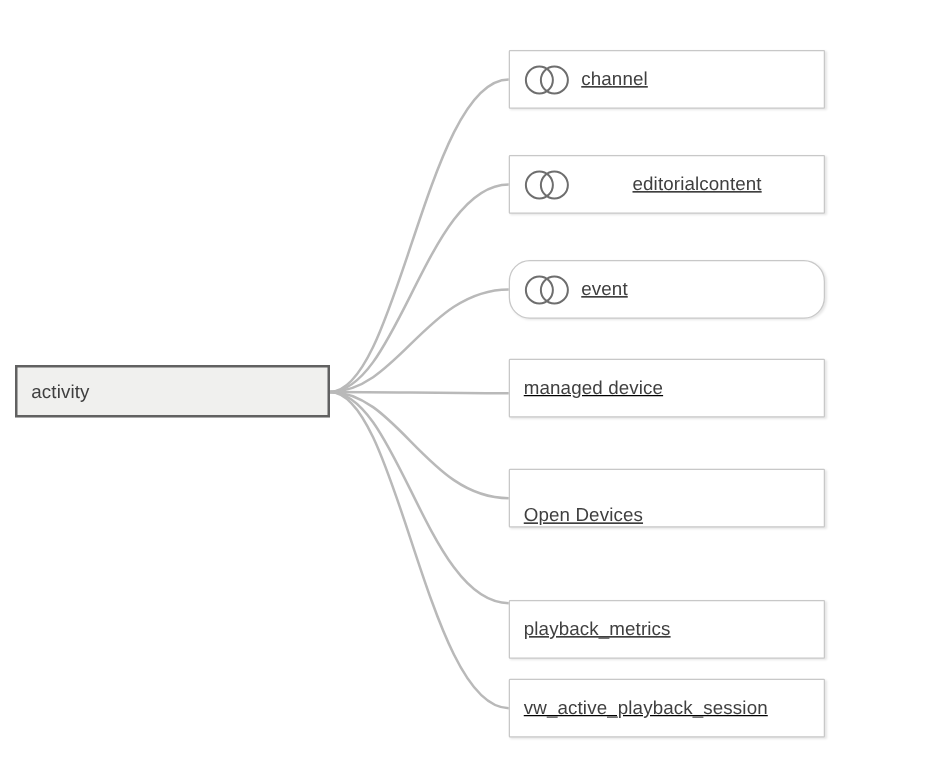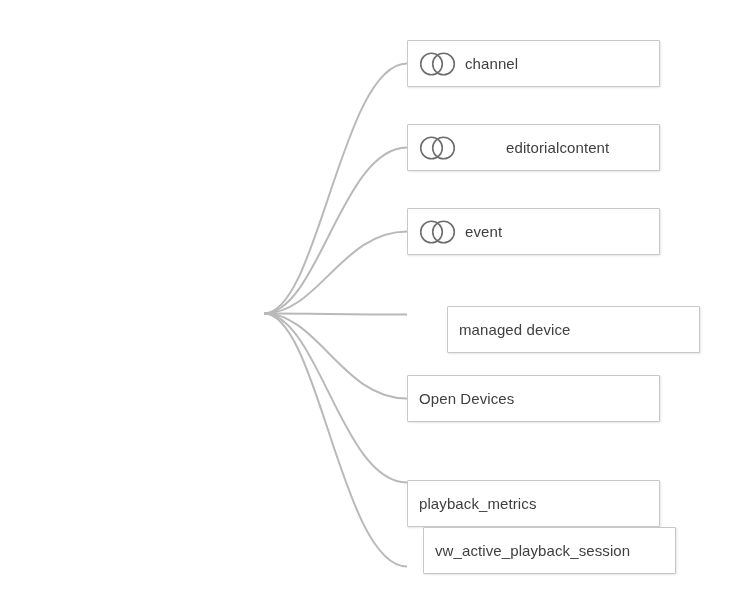--- a/index.html
+++ b/index.html
@@ -46,20 +46,21 @@
   }
   .node.leaf {
     left: 407px;
     width: 253px;
     height: 47px;
     background: var(--node-bg, #ffffff);
     border: 1px solid var(--node-border, #c8c8c8);
     border-radius: 1px;
     box-shadow: 1px 1px 2px rgba(0,0,0,0.10);
     padding: 0 0 0 11px;
+    text-decoration: underline;
   }
   .node.leaf .icon {
     display: inline-flex;
     margin-right: 9px;
     flex: 0 0 auto;
   }
 </style>
 </head>
 <body>
 
@@ -67,55 +68,58 @@
   <svg class="connectors" width="752" height="612" viewBox="0 0 752 612">
       <path d="M 264 313.5 C 318 313.5, 342 63.5, 407 63.5" fill="none" stroke="#b9b9b9" stroke-width="2"></path>
       <path d="M 264 313.5 C 318 313.5, 342 147.5, 407 147.5" fill="none" stroke="#b9b9b9" stroke-width="2"></path>
       <path d="M 264 313.5 C 318 313.5, 342 231.5, 407 231.5" fill="none" stroke="#b9b9b9" stroke-width="2"></path>
       <path d="M 264 313.5 C 318 313.5, 342 314.5, 407 314.5" fill="none" stroke="#b9b9b9" stroke-width="2"></path>
       <path d="M 264 313.5 C 318 313.5, 342 398.5, 407 398.5" fill="none" stroke="#b9b9b9" stroke-width="2"></path>
       <path d="M 264 313.5 C 318 313.5, 342 482.5, 407 482.5" fill="none" stroke="#b9b9b9" stroke-width="2"></path>
       <path d="M 264 313.5 C 318 313.5, 342 566.5, 407 566.5" fill="none" stroke="#b9b9b9" stroke-width="2"></path>
     </svg>
 
+  <div class="node root">
+    <span class="label">activity</span>
+  </div>
 
   <div id="leaves">
       <div class="node leaf" style="top: 40px;">
         <span class="icon">
           <svg width="37" height="26" viewBox="0 0 37 26">
             <circle cx="12.5" cy="13" r="10.8" fill="none" stroke="#6e6e6e" stroke-width="1.6"></circle>
             <circle cx="24.5" cy="13" r="10.8" fill="none" stroke="#6e6e6e" stroke-width="1.6"></circle>
           </svg>
         </span>
         <span class="label">channel</span>
       </div>
       <div class="node leaf" style="top: 124px; gap: 41px;">
         <span class="icon">
           <svg width="37" height="26" viewBox="0 0 37 26">
             <circle cx="12.5" cy="13" r="10.8" fill="none" stroke="#6e6e6e" stroke-width="1.6"></circle>
             <circle cx="24.5" cy="13" r="10.8" fill="none" stroke="#6e6e6e" stroke-width="1.6"></circle>
           </svg>
         </span>
         <span class="label">editorialcontent</span>
       </div>
-      <div class="node leaf" style="top: 208px;">
+      <div class="node leaf" style="top: 208px; border-radius: 17px;">
         <span class="icon">
           <svg width="37" height="26" viewBox="0 0 37 26">
             <circle cx="12.5" cy="13" r="10.8" fill="none" stroke="#6e6e6e" stroke-width="1.6"></circle>
             <circle cx="24.5" cy="13" r="10.8" fill="none" stroke="#6e6e6e" stroke-width="1.6"></circle>
           </svg>
         </span>
         <span class="label">event</span>
       </div>
-      <div class="node leaf" style="top: 306px; margin-left: 40px;">
+      <div class="node leaf" style="top: 287px;">
         <span class="label">managed device</span>
       </div>
-      <div class="node leaf" style="top: 375px;">
+      <div class="node leaf" style="top: 375px; align-items: flex-end;">
         <span class="label">Open Devices</span>
       </div>
       <div class="node leaf" style="top: 480px;">
         <span class="label">playback_metrics</span>
       </div>
-      <div class="node leaf" style="top: 527px; margin-left: 16px;">
+      <div class="node leaf" style="top: 543px;">
         <span class="label">vw_active_playback_session</span>
       </div>
     </div>
 </div>
 
 </body></html>

